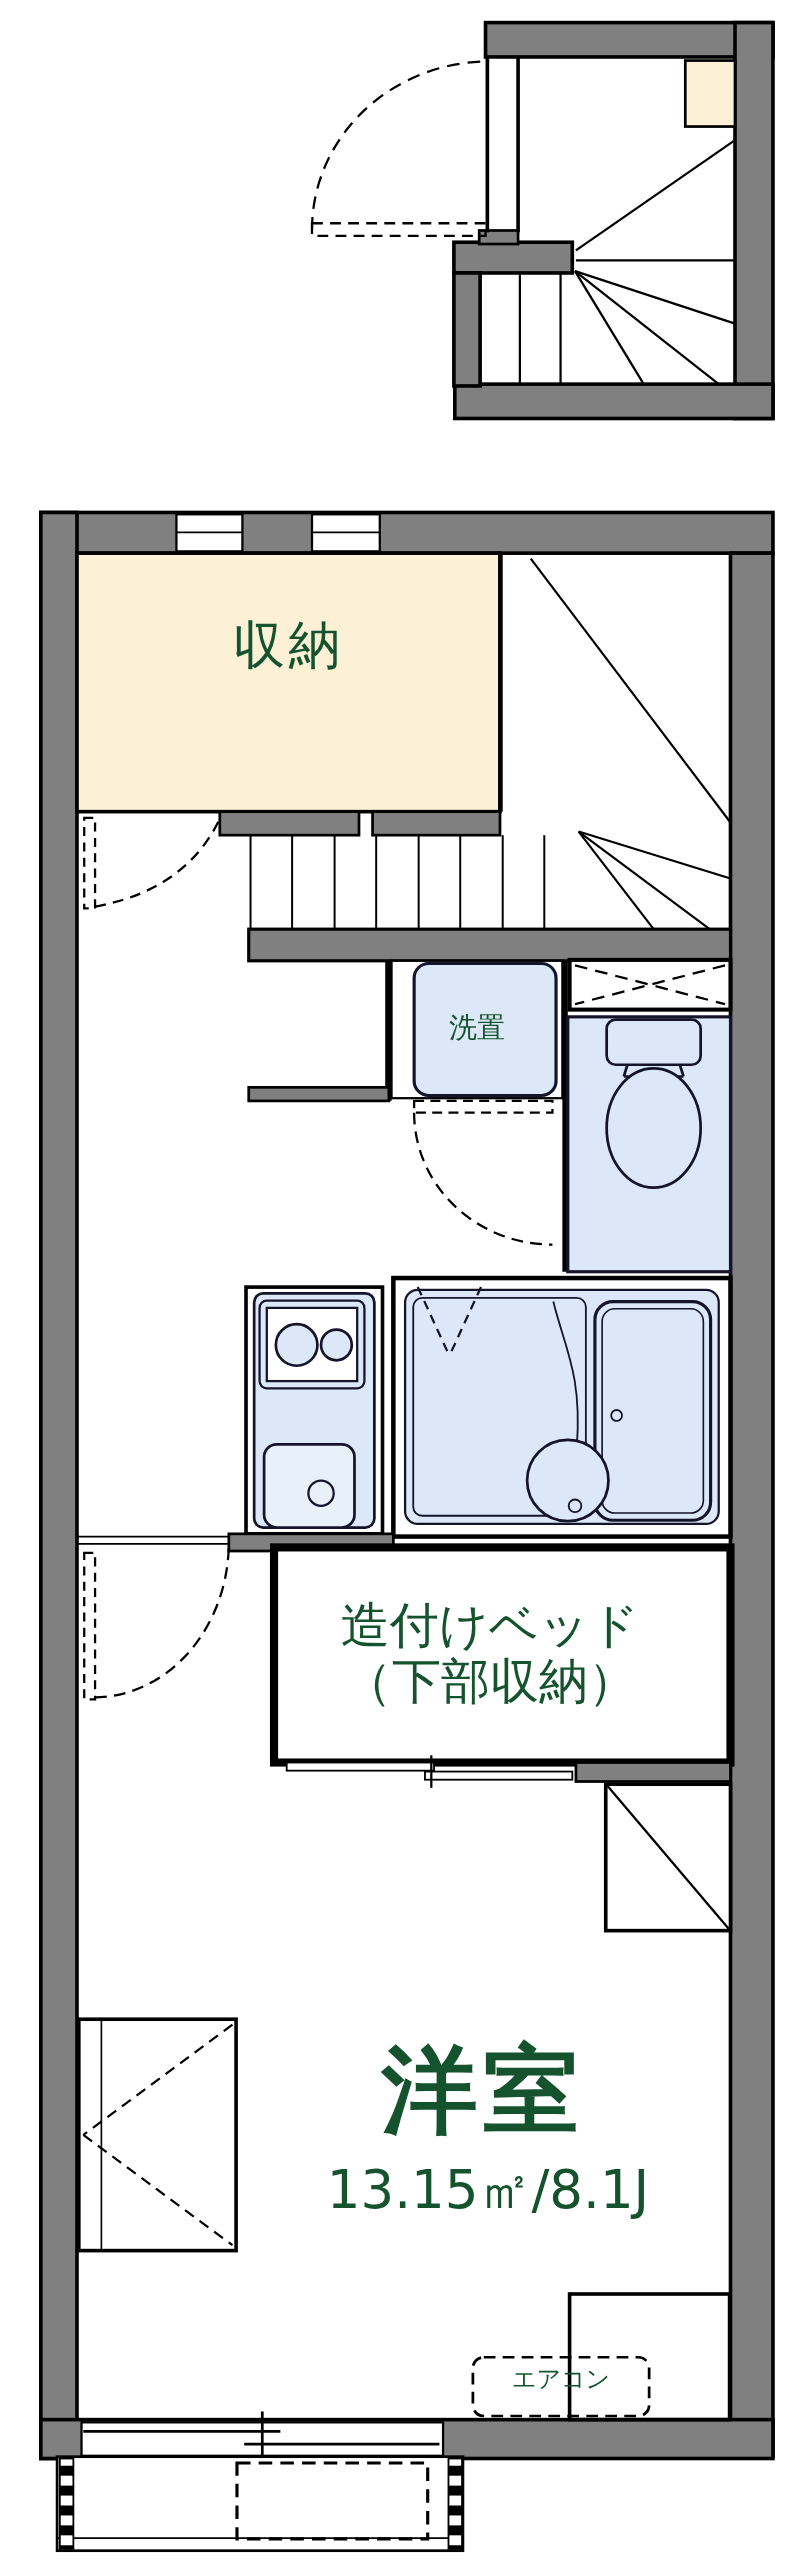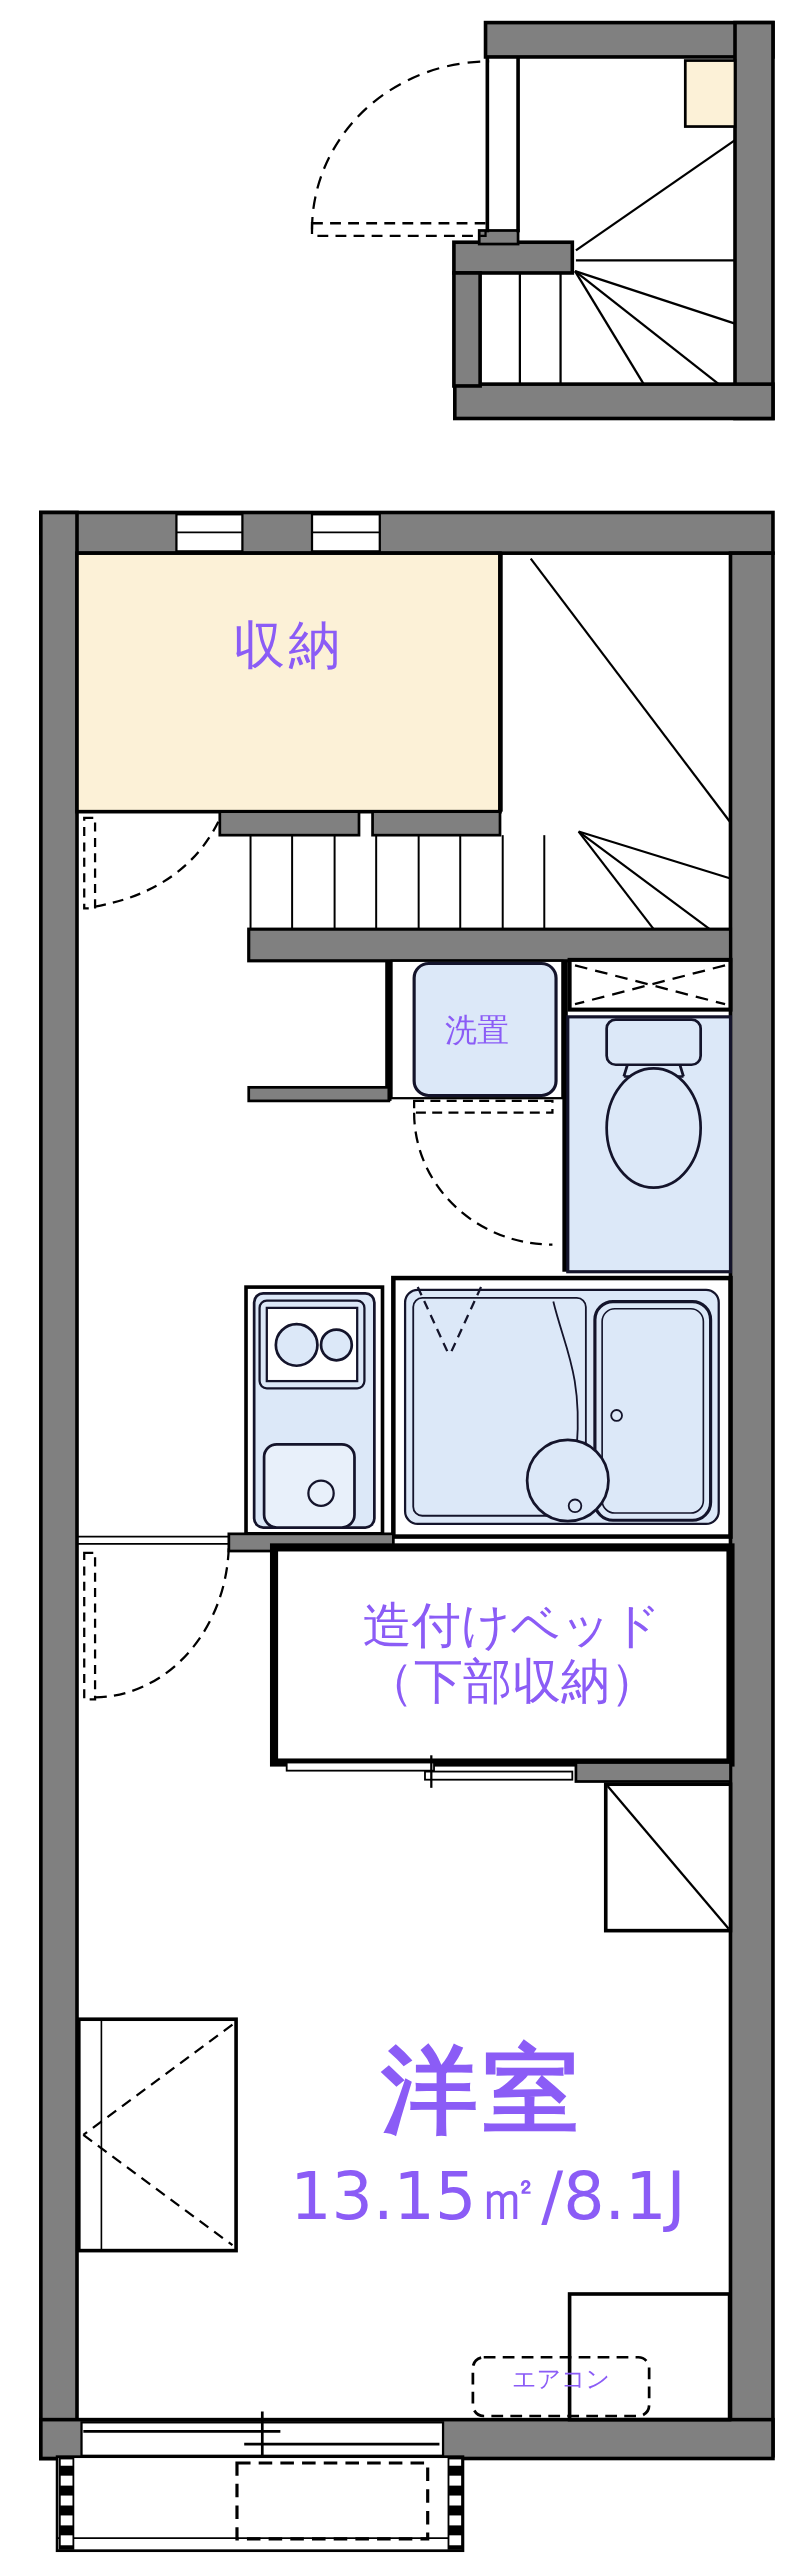--- a/index.html
+++ b/index.html
@@ -1,24 +1,24 @@
 <!DOCTYPE html>
 <html style="--wall: #808080; --outline: #000000; --fixture: #dce8f8; --fixline: #14142b; --closet: #fcf1d7; --floor: #ffffff;font-size:14.5px"><head>
 <meta charset="utf-8">
 <style>
   html,body{margin:0;padding:0;background:#ffffff;}
   #stage{position:relative;width:812px;height:2576px;background:#fff;overflow:hidden;
          font-family:"DejaVu Sans","Liberation Sans",sans-serif;}
   #plan-svg{position:absolute;left:0;top:0;}
-  .lbl{position:absolute;color:#8b5cf6;text-align:center;line-height:1.15;white-space:nowrap;}
+  .lbl{position:absolute;color:#14532d;text-align:center;line-height:1.15;white-space:nowrap;}
   .lbl-closet   {left:77px;  top:616px;  width:423px; font-size:52px; letter-spacing:3.6px;}
-  .lbl-washer   {left:391px; top:1012px; width:172px; font-size:32px;}
-  .lbl-bed      {left:284px; top:1598px; width:456px; font-size:49px;}
+  .lbl-washer   {left:391px; top:1012px; width:172px; font-size:28px;}
+  .lbl-bed      {left:262px; top:1598px; width:456px; font-size:49px;}
   .lbl-roomname {left:212px; top:2035px; width:542px; font-size:96px; letter-spacing:5.4px;font-weight:bold;}
-  .lbl-roomarea {left:217px; top:2160px; width:542px; font-size:65px;}
+  .lbl-roomarea {left:217px; top:2160px; width:542px; font-size:53px;}
   .lbl-aircon   {left:473px; top:2366px; width:176px; font-size:24px;}
 </style>
 </head>
 <body>
 
 <div id="stage">
 
   <svg id="plan-svg" width="812" height="2576" viewBox="0 0 898 2850">
     <defs>
       <pattern id="hatch" width="16" height="22" patternUnits="userSpaceOnUse">

